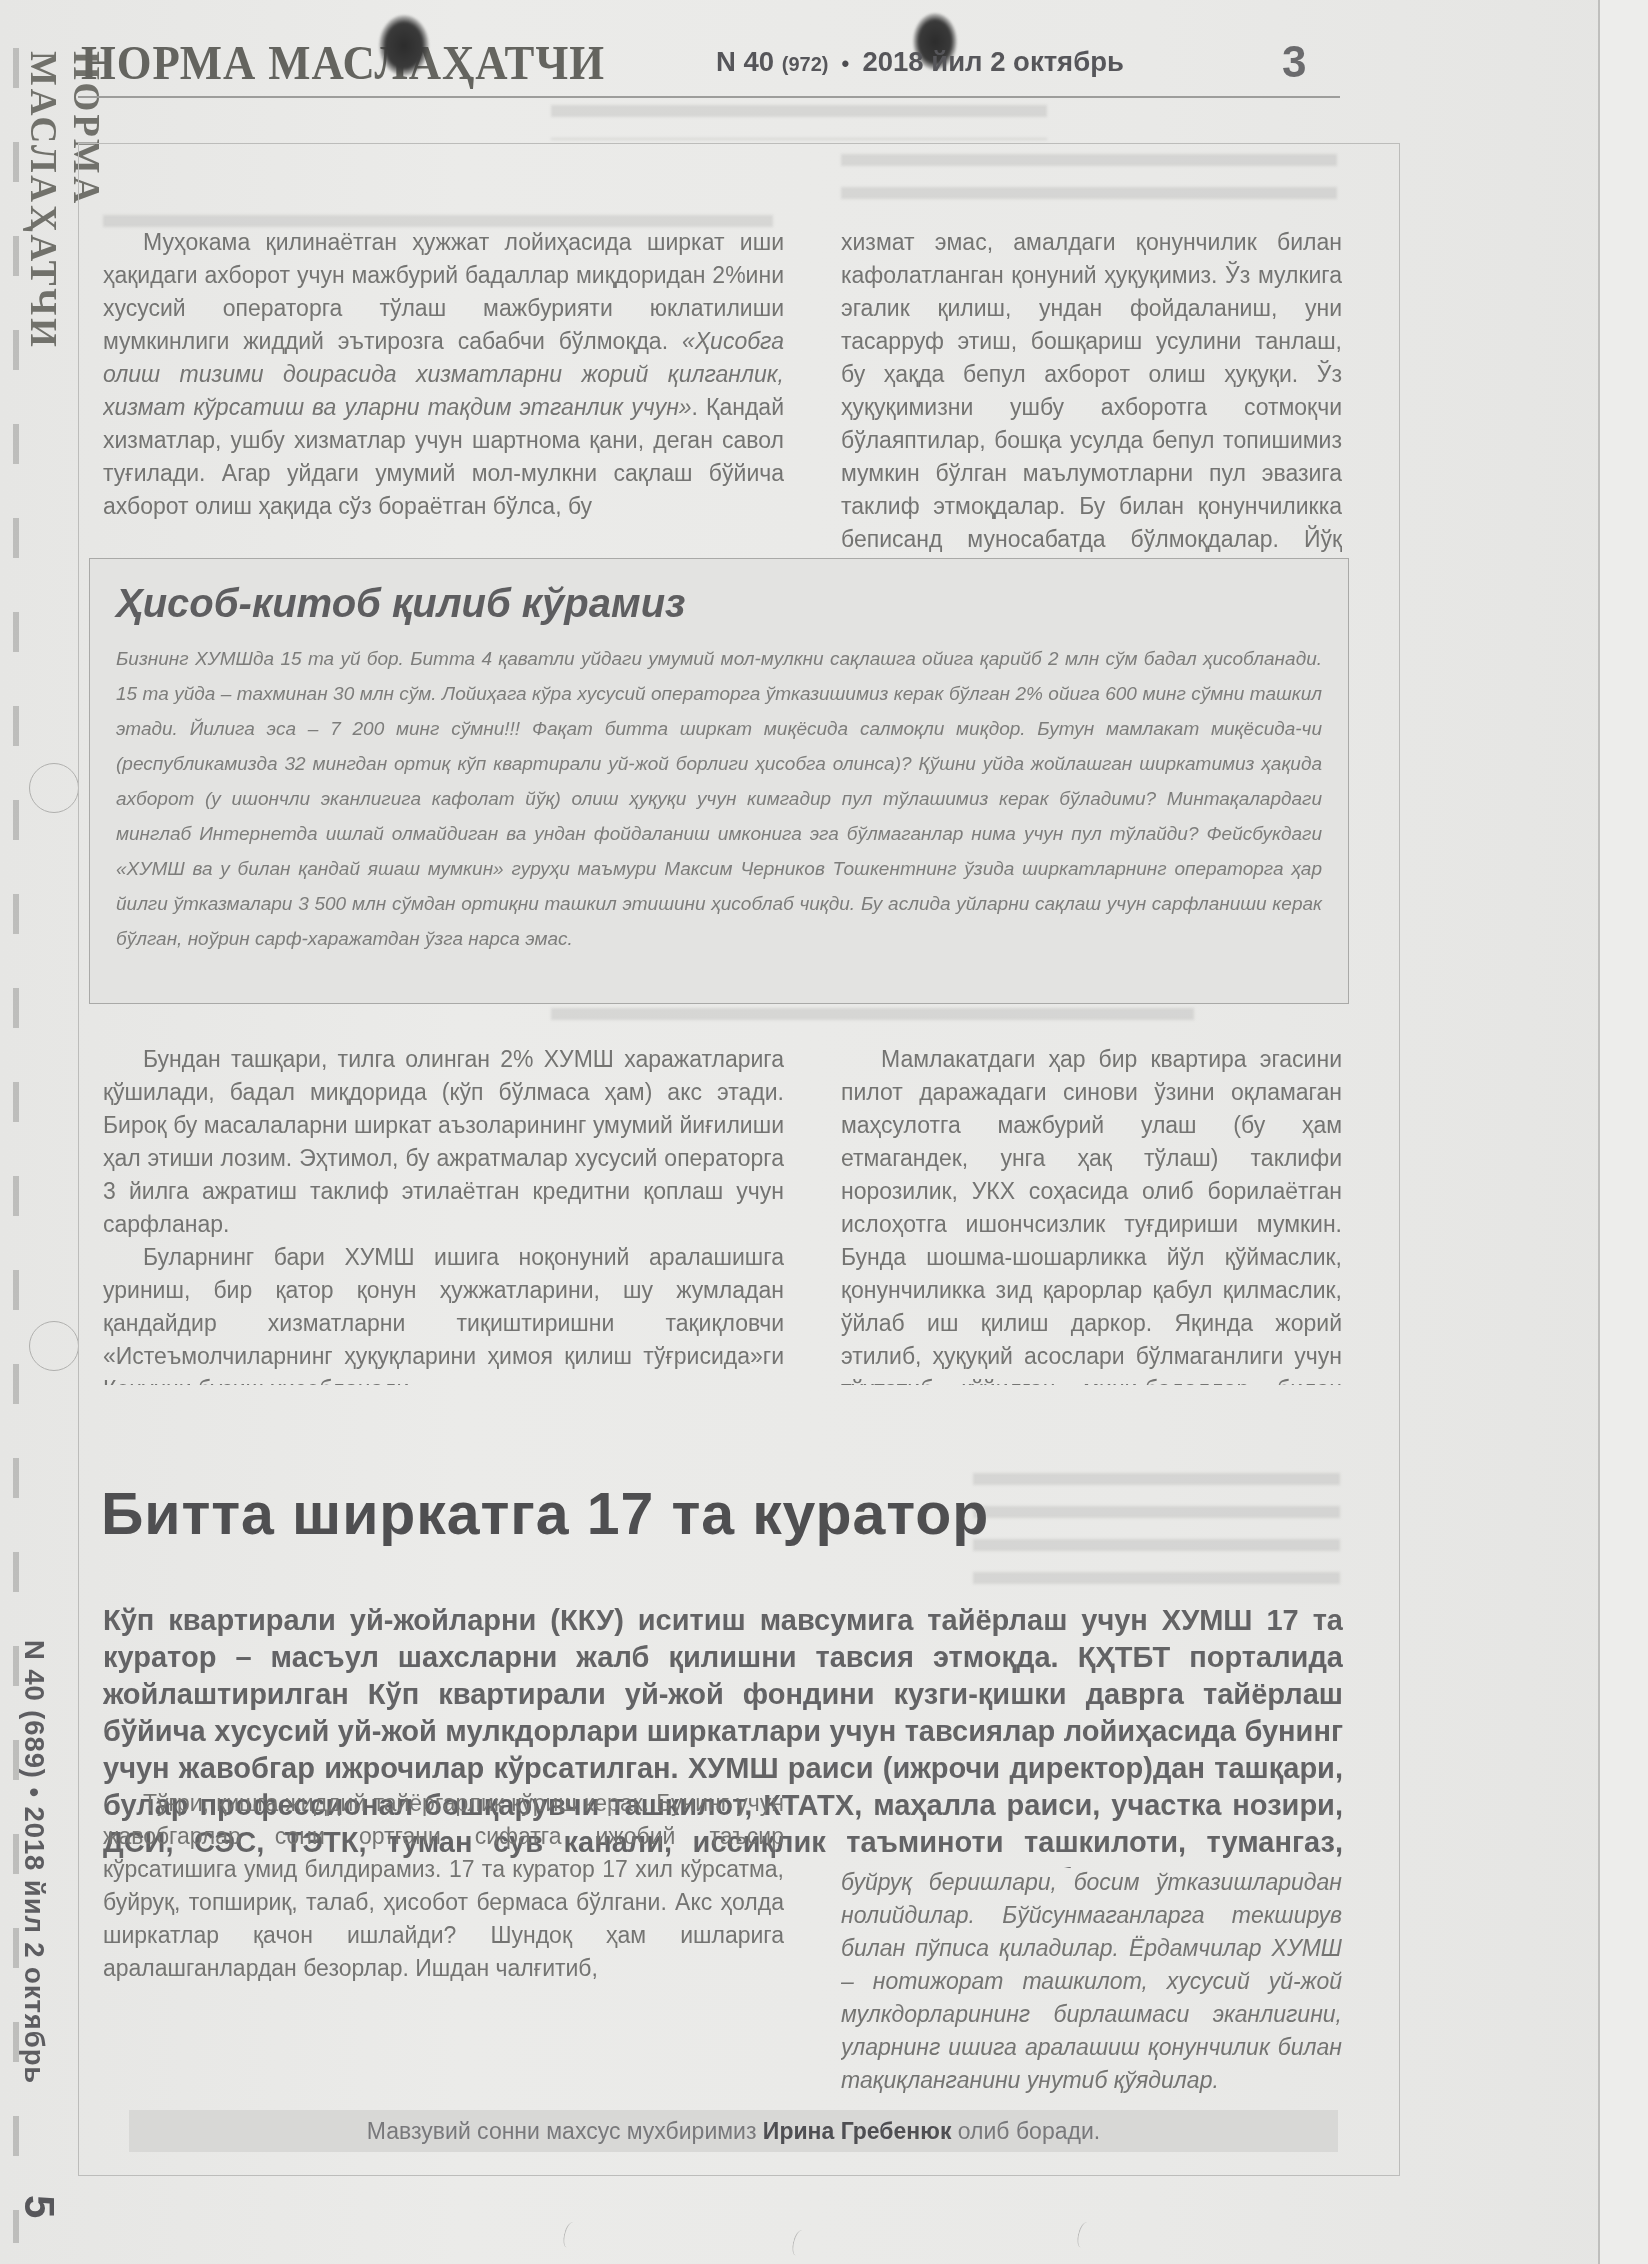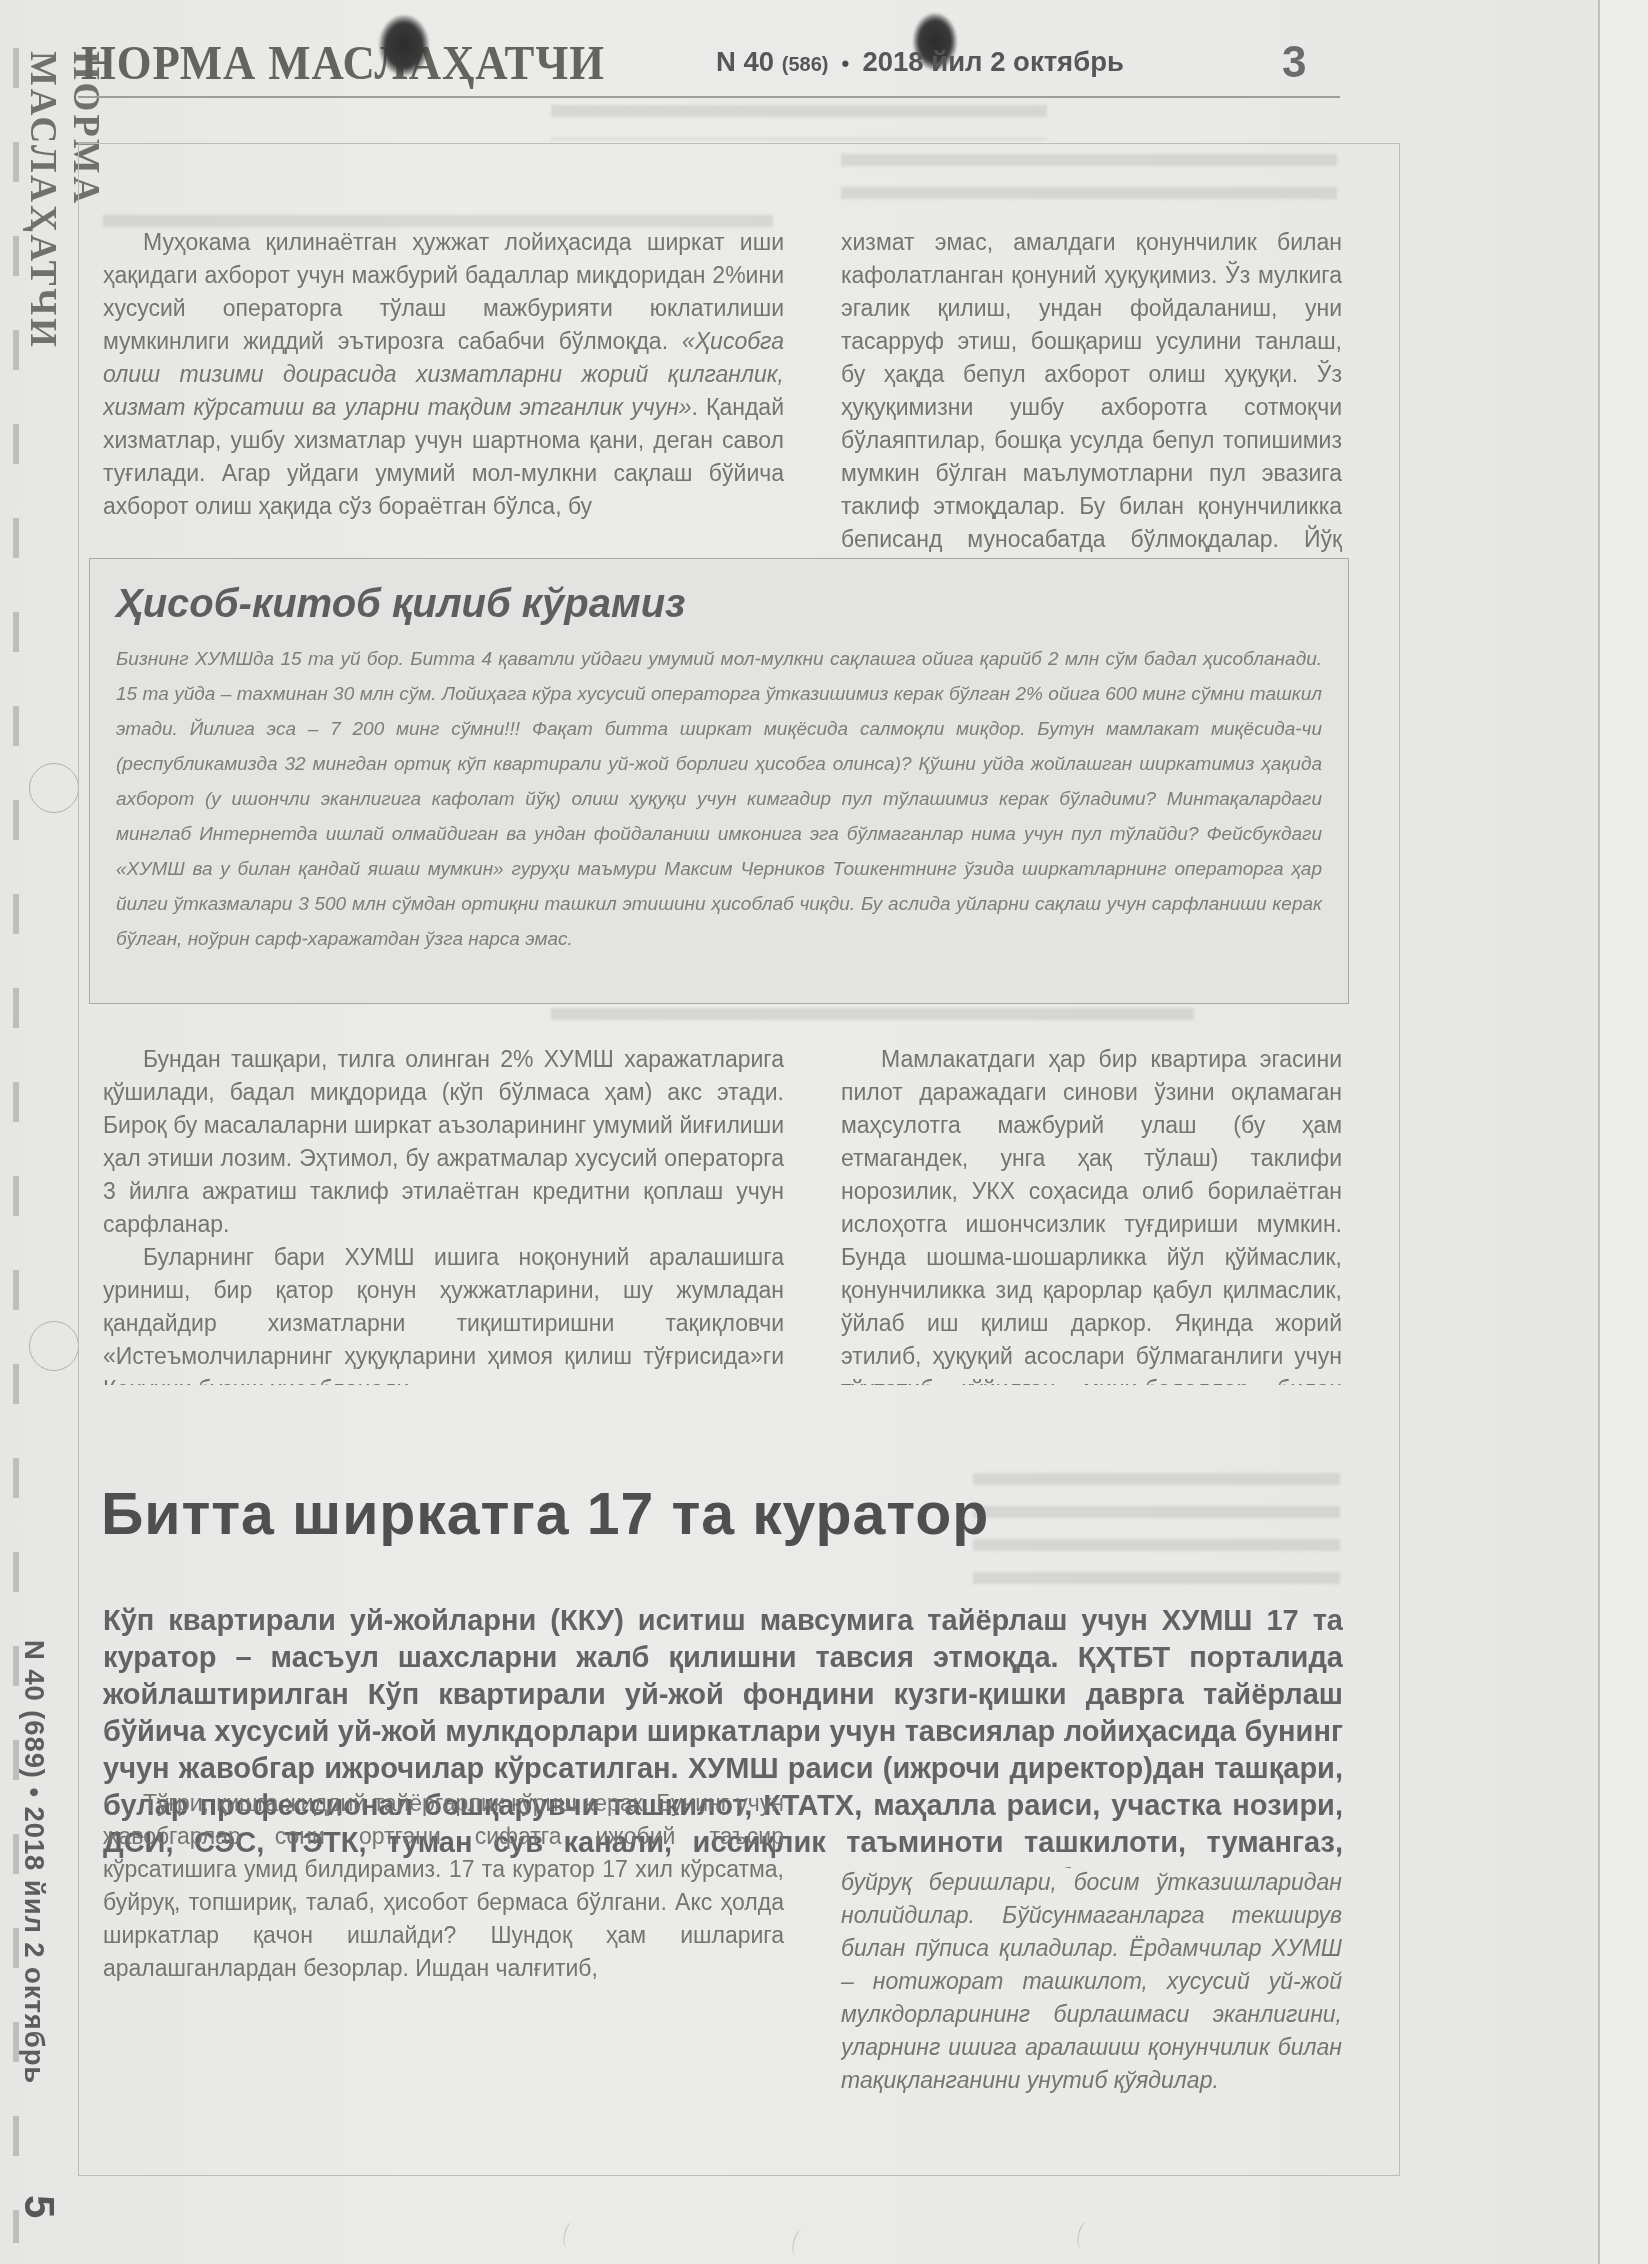--- a/index.html
+++ b/index.html
@@ -83,21 +83,21 @@
   <div class="abs vtext pagenum-v">5</div>
 
   <div class="abs paper-out"></div>
   <div class="abs paper-edge"></div>
 
   <div class="abs masthead">НОРМА МАСЛАҲАТЧИ</div>
   <div class="abs ink-dot dot1"></div>
   <div class="abs ink-dot dot2"></div>
   <div class="abs issue-line">
     <span>N 40</span>
-    <span class="sm">(586)</span>
+    <span class="sm">(972)</span>
     <span class="bl">•</span>
     <span>2018 йил 2 октябрь</span>
   </div>
   <div class="abs pagenum">3</div>
   <div class="abs header-rule"></div>
 
   <div class="abs frame"></div>
 
   <div class="abs ghost g1"></div>
   <div class="abs ghost g2"></div>
@@ -129,19 +129,20 @@
   <h1 class="abs a2-title" style="margin:0;">Битта ширкатга 17 та куратор</h1>
   <div class="abs a2-lead">Кўп квартирали уй-жойларни (ККУ) иситиш мавсумига тайёрлаш учун ХУМШ 17 та куратор – масъул шахсларни жалб қилишни тавсия этмоқда. ҚҲТБТ порталида жойлаштирилган Кўп квартирали уй-жой фондини кузги-қишки даврга тайёрлаш бўйича хусусий уй-жой мулкдорлари ширкатлари учун тавсиялар лойиҳасида бунинг учун жавобгар ижрочилар кўрсатилган. ХУМШ раиси (ижрочи директор)дан ташқари, булар профессионал бошқарувчи ташкилот, КТАТХ, маҳалла раиси, участка нозири, ДСИ, СЭС, ТЭТК, туман сув канали, иссиқлик таъминоти ташкилоти, тумангаз, Махсустранс инспекторлари, ХУМШ уюшмаси, округ, сектор раҳбарлари, ҳокимлик, банк вакили, бириктирилган идоралар («Ўзбекистон темир йўллари» АЖ).</div>
 
   <div class="abs body-col s3c1">
     <p class="indent">Тўғри, қишга жиддий тайёргарлик кўриш керак. Бунинг учун жавобгарлар сони ортгани сифатга ижобий таъсир кўрсатишига умид билдирамиз. 17 та куратор 17 хил кўрсатма, буйруқ, топшириқ, талаб, ҳисобот бермаса бўлгани. Акс ҳолда ширкатлар қачон ишлайди? Шундоқ ҳам ишларига аралашганлардан безорлар. Ишдан чалғитиб,</p>
   </div>
   <div class="abs body-col s3c2">
     <p>буйруқ беришлари, босим ўтказишларидан нолийдилар. Бўйсунмаганларга текширув билан пўписа қиладилар. Ёрдамчилар ХУМШ – нотижорат ташкилот, хусусий уй-жой мулкдорларининг бирлашмаси эканлигини, уларнинг ишига аралашиш қонунчилик билан тақиқланганини унутиб қўядилар.</p>
   </div>
 
+  <div class="abs footer-bar"><span>Мавзувий сонни махсус мухбиримиз </span><b>Ирина Гребенюк</b><span> олиб боради.</span></div>
 
   <div class="abs smudge sm1"></div>
   <div class="abs smudge sm2"></div>
   <div class="abs smudge sm3"></div>
 
 </div>
 
 
 </body></html>

